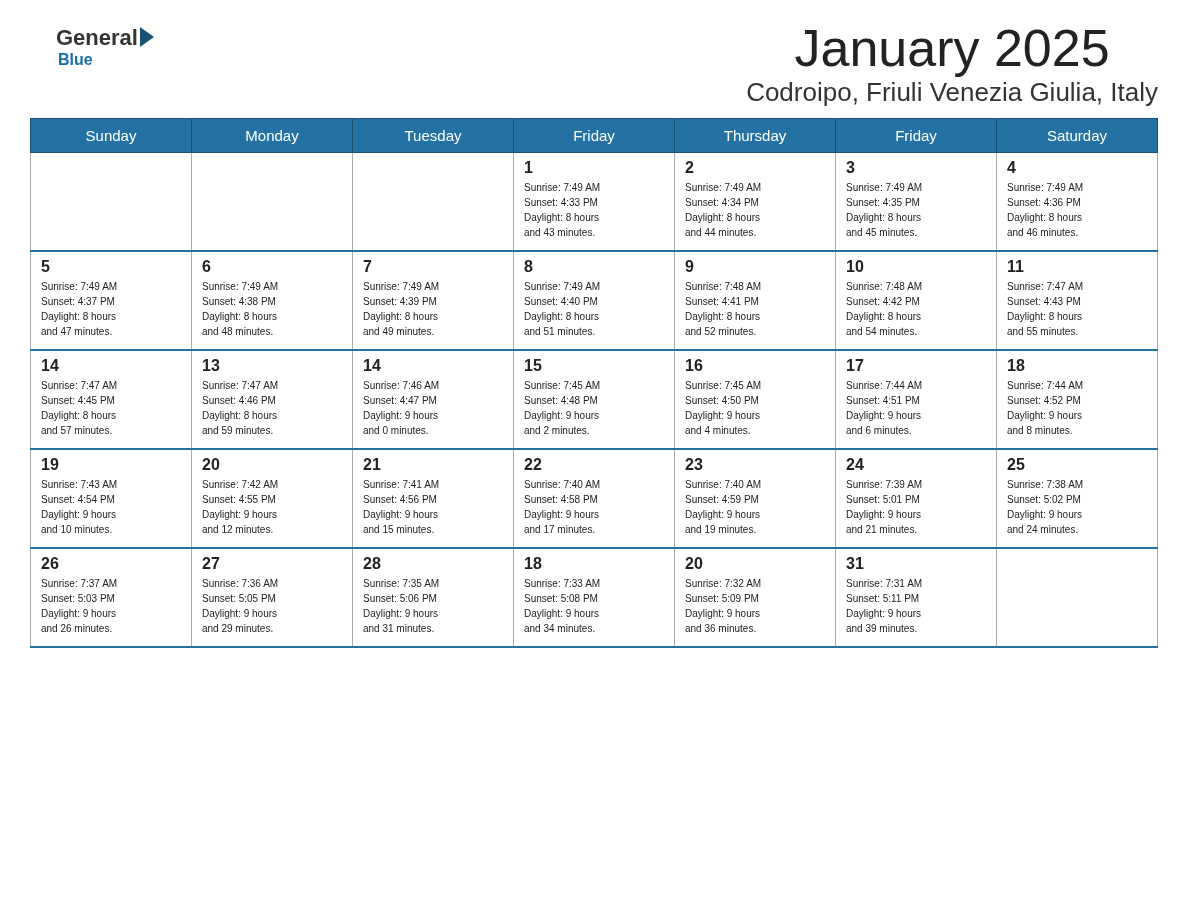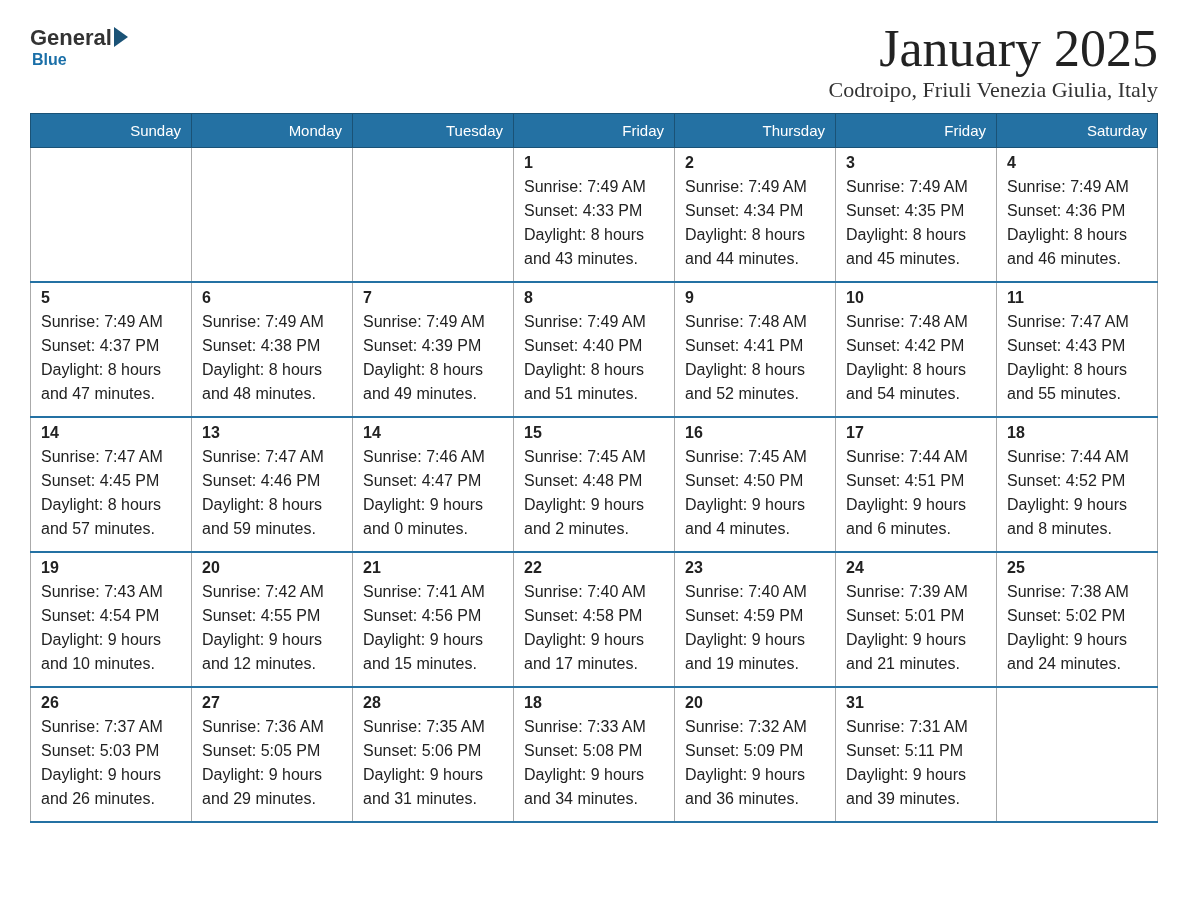--- a/index.html
+++ b/index.html
@@ -8,20 +8,21 @@
       background: #fff;
       padding: 20px 30px;
       width: 1188px;
       min-height: 918px;
     }
     .header {
       display: flex;
       justify-content: space-between;
       align-items: flex-start;
       margin-bottom: 10px;
+      margin-left: 26px;
     }
     .logo {
       display: flex;
       align-items: center;
       margin-top: 5px;
     }
     .logo-text-general {
       font-size: 22px;
       font-weight: bold;
       color: #333;
@@ -43,46 +44,45 @@
     }
     .logo-block {
       display: flex;
       flex-direction: column;
     }
     .logo-line1 {
       display: flex;
       align-items: center;
     }
     .title-block {
-      text-align: right;
-      font-family: Liberation Serif, serif;
+      text-align: center;
     }
     .title-block h1 {
       font-size: 52px;
       font-weight: normal;
       color: #222;
       line-height: 1.1;
     }
     .title-block h2 {
-      font-size: 22px;
+      font-size: 26px;
       font-weight: normal;
       color: #333;
     }
     .calendar {
       width: 100%;
       border-collapse: collapse;
       border: 1px solid #aaa;
     }
     .calendar thead tr th {
       background-color: #2471a3;
       color: #fff;
       font-size: 15px;
       font-weight: normal;
       padding: 8px 10px;
-      text-align: right;
+      text-align: center;
       border: 1px solid #1a5276;
     }
     .calendar tbody tr {
       border-bottom: 2px solid #2471a3;
     }
     .calendar tbody tr td {
       vertical-align: top;
       padding: 6px 10px 10px 10px;
       font-size: 12.5px;
       color: #222;
@@ -93,21 +93,21 @@
     .calendar tbody tr td:last-child {
       border-right: none;
     }
     .day-number {
       font-size: 16px;
       font-weight: bold;
       color: #222;
       margin-bottom: 3px;
     }
     .day-info {
-      font-size: 16px;
+      font-size: 10px;
       color: #222;
       line-height: 1.5;
     }
     .empty-cell {
       background: #fff;
     }
   </style>
 </head>
 <body>
 

